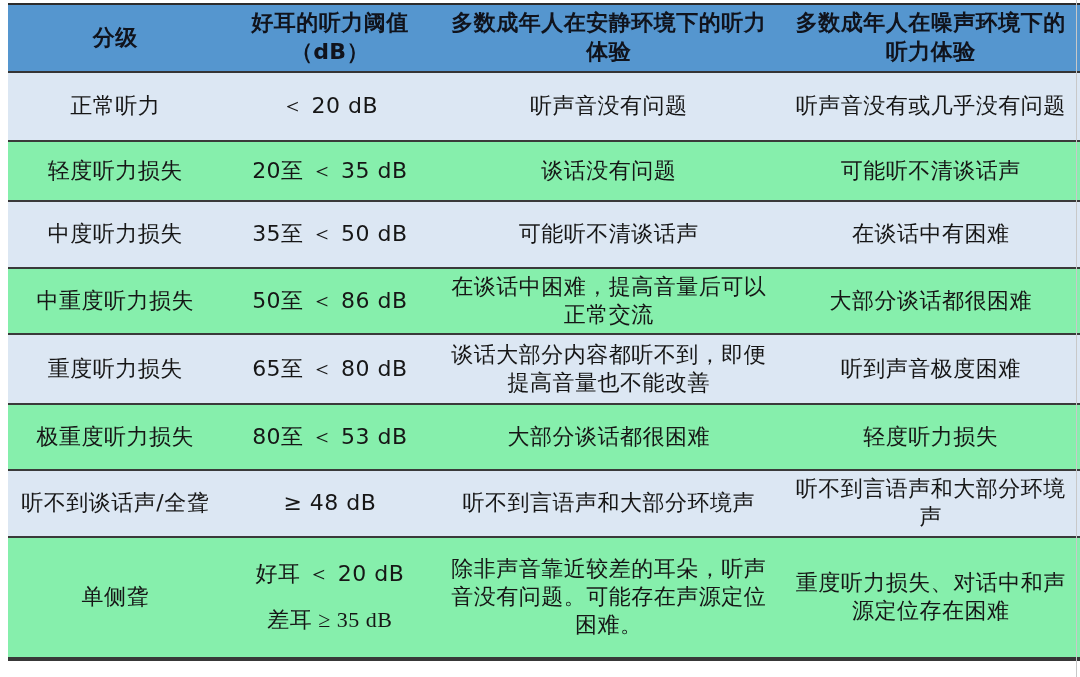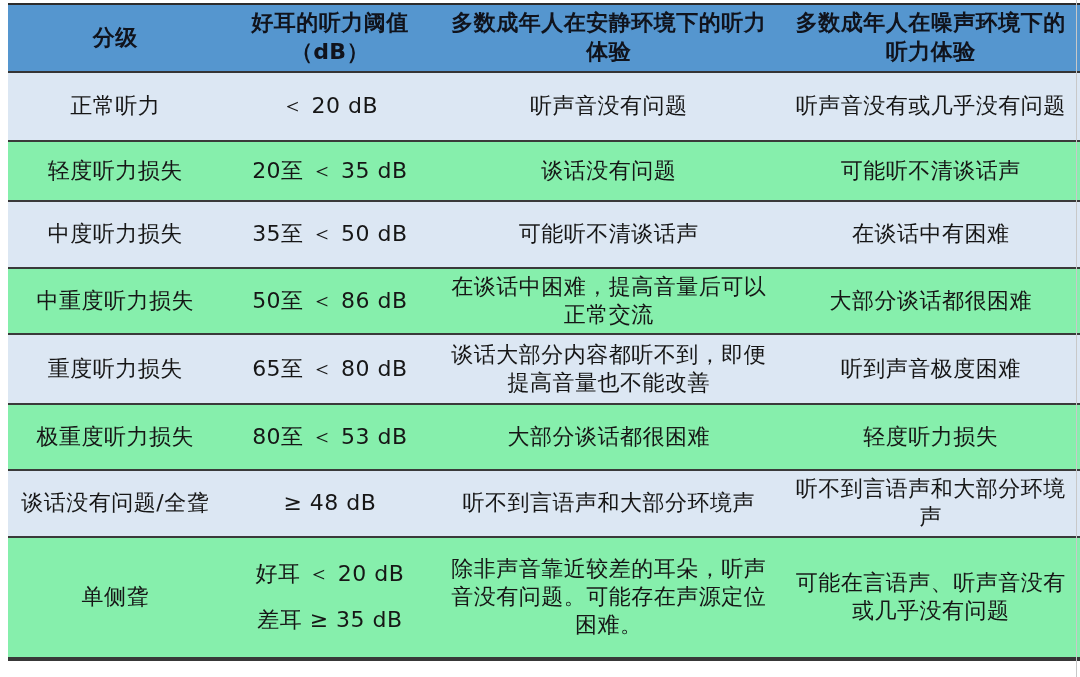--- a/index.html
+++ b/index.html
@@ -65,21 +65,21 @@
   
   tbody tr:nth-child(1) { height: 69px; }
   tbody tr:nth-child(2) { height: 60px; }
   tbody tr:nth-child(3) { height: 67px; margin-left: 24px; }
   tbody tr:nth-child(4) { height: 64px; margin-top: 24px; }
   tbody tr:nth-child(5) { height: 70px; }
   tbody tr:nth-child(6) { height: 66px; }
   tbody tr:nth-child(7) { height: 60px; }
   tbody tr:nth-child(8) { height: 122px; }
   .thr-line { display: block; }
-  .thr-line + .thr-line { margin-top: 18px; }
+  .thr-line + .thr-line { margin-top: 18px; font-family: Liberation Serif, serif; }
 </style>
 </head>
 <body>
 
 <div class="page">
   <table class="hearing-table">
     <colgroup>
       <col style="width:20%">
       <col style="width:20%">
       <col style="width:32%">
@@ -173,21 +173,21 @@
           </td>
           <td>
             <span class="thr-line">大部分谈话都很困难</span>
           </td>
           <td>
             <span class="thr-line">轻度听力损失</span>
           </td>
         </tr>
         <tr class="shaded">
           <td>
-            <span class="thr-line">谈话没有问题/全聋</span>
+            <span class="thr-line">听不到谈话声/全聋</span>
           </td>
           <td>
             <span class="thr-line">≥ 48 dB</span>
           </td>
           <td>
             <span class="thr-line">听不到言语声和大部分环境声</span>
           </td>
           <td>
             <span class="thr-line">听不到言语声和大部分环境声</span>
           </td>
@@ -197,18 +197,18 @@
             <span class="thr-line">单侧聋</span>
           </td>
           <td>
             <span class="thr-line">好耳 ＜ 20 dB</span>
             <span class="thr-line">差耳 ≥ 35 dB</span>
           </td>
           <td>
             <span class="thr-line">除非声音靠近较差的耳朵，听声音没有问题。可能存在声源定位困难。</span>
           </td>
           <td>
-            <span class="thr-line">可能在言语声、听声音没有或几乎没有问题</span>
+            <span class="thr-line">重度听力损失、对话中和声源定位存在困难</span>
           </td>
         </tr>
       </tbody>
   </table>
 </div>
 
 </body></html>

